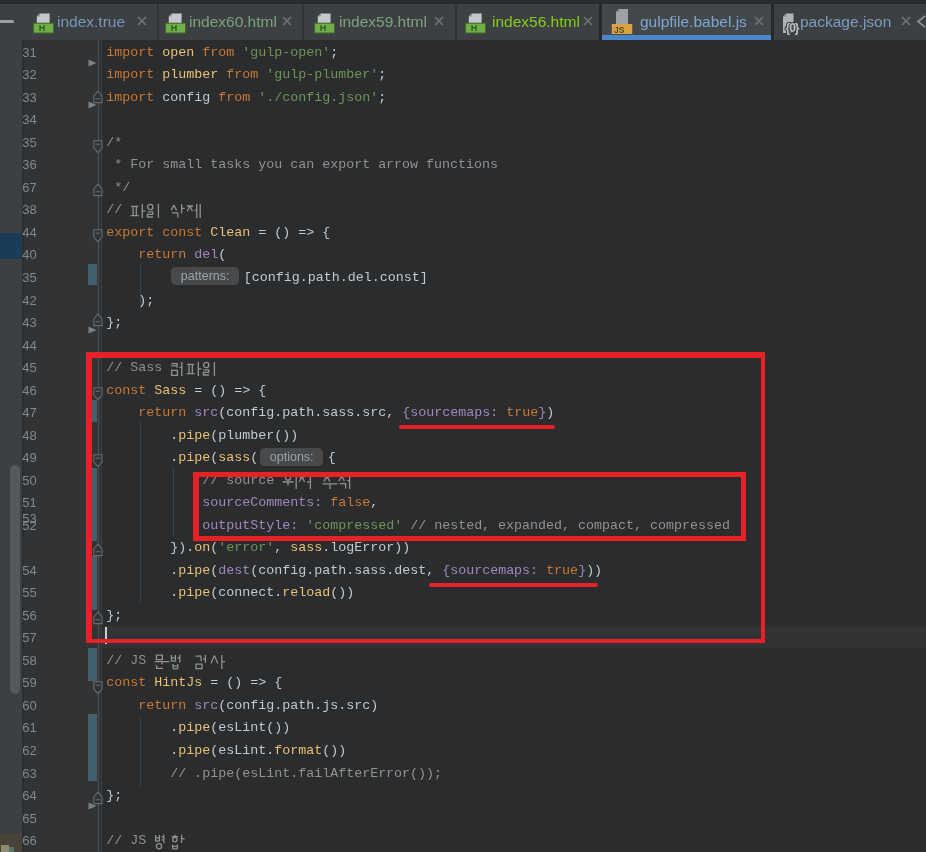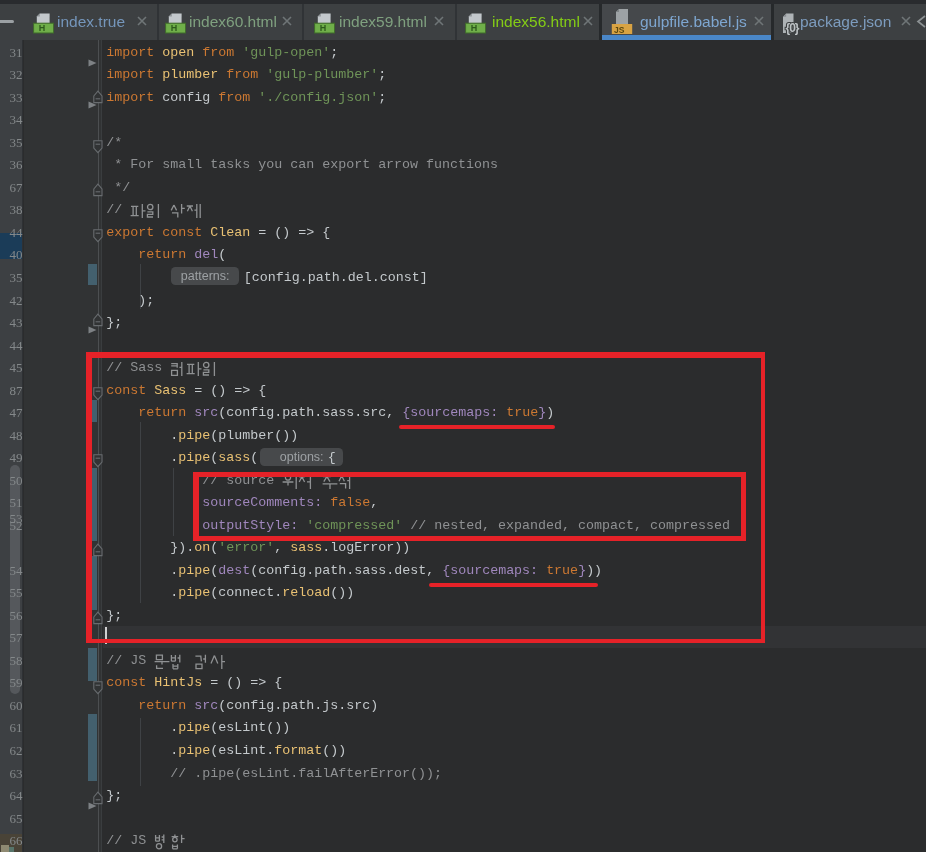--- a/index.html
+++ b/index.html
@@ -1,20 +1,20 @@
 <!DOCTYPE html>
 <html><head><meta charset="utf-8"><style>
 *{margin:0;padding:0;box-sizing:border-box}
 body{width:926px;height:852px;overflow:hidden;background:#2b2c2d}
 #root{position:relative;width:926px;height:852px;font-family:"Liberation Mono",monospace}
 #editor{position:absolute;left:0;top:0;width:926px;height:852px;background:#2b2c2d}
 #strip{position:absolute;left:0;top:40px;width:23px;height:812px;background:#3d4043;border-right:1px solid #2e3134}
 #gutter{position:absolute;left:24px;top:40px;width:78px;height:812px;background:#313334;border-right:1px solid #3a3d3f}
 #foldline{position:absolute;left:97.5px;top:40px;width:1px;height:812px;background:#4c4f51}
-.num{position:absolute;left:9.5px;width:40px;height:22.525px;line-height:22.525px;text-align:left;color:#84888a;font-family:Liberation Serif, serif;font-size:13px}
+.num{position:absolute;left:9.5px;width:40px;height:22.525px;line-height:22.525px;text-align:center;color:#84888a;font-family:Liberation Sans, sans-serif;font-size:13px}
 .ln{position:absolute;left:106.2px;height:22.525px;line-height:22.525px;font-size:13.33px;letter-spacing:0;white-space:pre;color:#c4c9cc}
 .ln i{font-style:normal}
 .abs{position:absolute;top:0;height:22.525px;line-height:22.525px;white-space:pre}
 .k{color:#cc7832}.y{color:#e9c173}.s{color:#6f9458}.c{color:#8f9193}.p{color:#a087bd}.w{color:#c4c9cc}
 .pill{position:absolute;top:0.5px;height:18px;line-height:18px;background:#47494b;border-radius:4.5px;
  font-family:"Liberation Sans",sans-serif;font-size:12.5px;color:#9da1a4;text-align:center;letter-spacing:0}
 .vcs{position:absolute;left:88px;width:9px;background:#43606e}
 .ig{position:absolute;width:1px;background:#3f4245}
 .gi{position:absolute}
 .hg{position:absolute;stroke:#8f9193;stroke-width:1.3;fill:none}
@@ -59,21 +59,21 @@
       <div class="num" style="top:154.37px">36</div>
       <div class="num" style="top:176.89px">67</div>
       <div class="num" style="top:199.41px">38</div>
       <div class="num" style="top:221.94px">44</div>
       <div class="num" style="top:244.47px">40</div>
       <div class="num" style="top:266.99px">35</div>
       <div class="num" style="top:289.51px">42</div>
       <div class="num" style="top:312.04px">43</div>
       <div class="num" style="top:334.56px">44</div>
       <div class="num" style="top:357.09px">45</div>
-      <div class="num" style="top:379.62px">87</div>
+      <div class="num" style="top:379.62px">46</div>
       <div class="num" style="top:402.14px">47</div>
       <div class="num" style="top:424.66px">48</div>
       <div class="num" style="top:447.19px">49</div>
       <div class="num" style="top:469.71px">50</div>
       <div class="num" style="top:492.24px">51</div>
       <div class="num" style="top:514.76px">52</div>
       <div class="num" style="top:508px">53</div>
       <div class="num" style="top:559.81px">54</div>
       <div class="num" style="top:582.34px">55</div>
       <div class="num" style="top:604.87px">56</div>
@@ -96,21 +96,21 @@
       <div class="ln" style="top:199.41px"><i class="c">// </i></div>
       <div class="ln" style="top:221.94px"><i class="k">export const</i> <i class="y">Clean</i><i class="w"> = () =&gt; {</i></div>
       <div class="ln" style="top:244.47px"><i class="w">    </i><i class="k">return</i> <i class="p">del</i><i class="w">(</i></div>
       <div class="ln" style="top:266.99px"><span class="pill" style="left:65px;width:68px">patterns:</span><span class="abs" style="left:137.6px"><i class="w">[config.path.del.const]</i></span></div>
       <div class="ln" style="top:289.51px"><i class="w">    );</i></div>
       <div class="ln" style="top:312.04px"><i class="w">};</i></div>
       <div class="ln" style="top:357.09px"><i class="c">// Sass </i></div>
       <div class="ln" style="top:379.62px"><i class="k">const</i> <i class="y">Sass</i><i class="w"> = () =&gt; {</i></div>
       <div class="ln" style="top:402.14px"><i class="w">    </i><i class="k">return</i> <i class="p">src</i><i class="w">(config.path.sass.src, </i><i class="p">{sourcemaps:</i> <i class="k">true</i><i class="p">}</i><i class="w">)</i></div>
       <div class="ln" style="top:424.66px"><i class="w">        .</i><i class="y">pipe</i><i class="w">(plumber())</i></div>
-      <div class="ln" style="top:447.19px"><i class="w">        .</i><i class="y">pipe</i><i class="w">(</i><i class="y">sass</i><i class="w">(</i><span class="pill" style="left:154px;width:83px">options:</span><span class="abs" style="left:221.6px"><i class="w">{</i></span></div>
+      <div class="ln" style="top:447.19px"><i class="w">        .</i><i class="y">pipe</i><i class="w">(</i><i class="y">sass</i><i class="w">(</i><span class="pill" style="left:154px;width:63px">options:</span><span class="abs" style="left:221.6px"><i class="w">{</i></span></div>
       <div class="ln" style="top:469.71px"><i class="c">            // source </i></div>
       <div class="ln" style="top:492.24px"><i class="w">            </i><i class="p">sourceComments:</i> <i class="k">false</i><i class="w">,</i></div>
       <div class="ln" style="top:514.76px"><i class="w">            </i><i class="p">outputStyle:</i> <i class="s">'compressed'</i> <i class="c">// nested, expanded, compact, compressed</i></div>
       <div class="ln" style="top:537.29px"><i class="w">        }).</i><i class="y">on</i><i class="w">(</i><i class="s">'error'</i><i class="w">, </i><i class="y">sass</i><i class="w">.logError))</i></div>
       <div class="ln" style="top:559.81px"><i class="w">        .</i><i class="y">pipe</i><i class="w">(</i><i class="p">dest</i><i class="w">(config.path.sass.dest, </i><i class="p">{sourcemaps:</i> <i class="k">true</i><i class="p">}</i><i class="w">))</i></div>
       <div class="ln" style="top:582.34px"><i class="w">        .</i><i class="y">pipe</i><i class="w">(connect.</i><i class="y">reload</i><i class="w">())</i></div>
       <div class="ln" style="top:604.87px"><i class="w">};</i></div>
       <div class="ln" style="top:649.91px"><i class="c">// JS </i></div>
       <div class="ln" style="top:672.44px"><i class="k">const</i> <i class="y">HintJs</i><i class="w"> = () =&gt; {</i></div>
       <div class="ln" style="top:694.96px"><i class="w">    </i><i class="k">return</i> <i class="p">src</i><i class="w">(config.path.js.src)</i></div>

